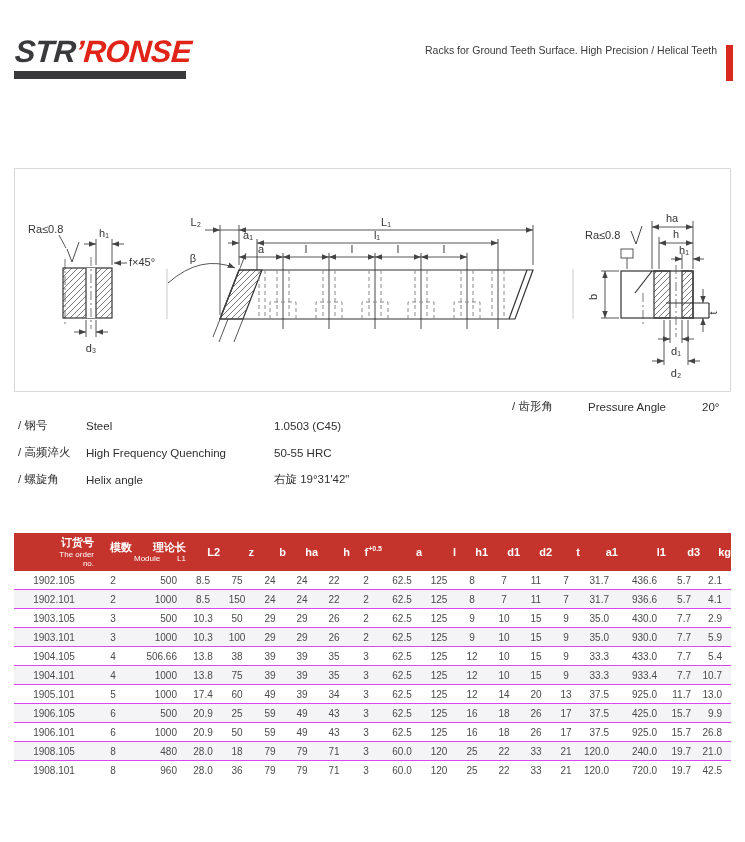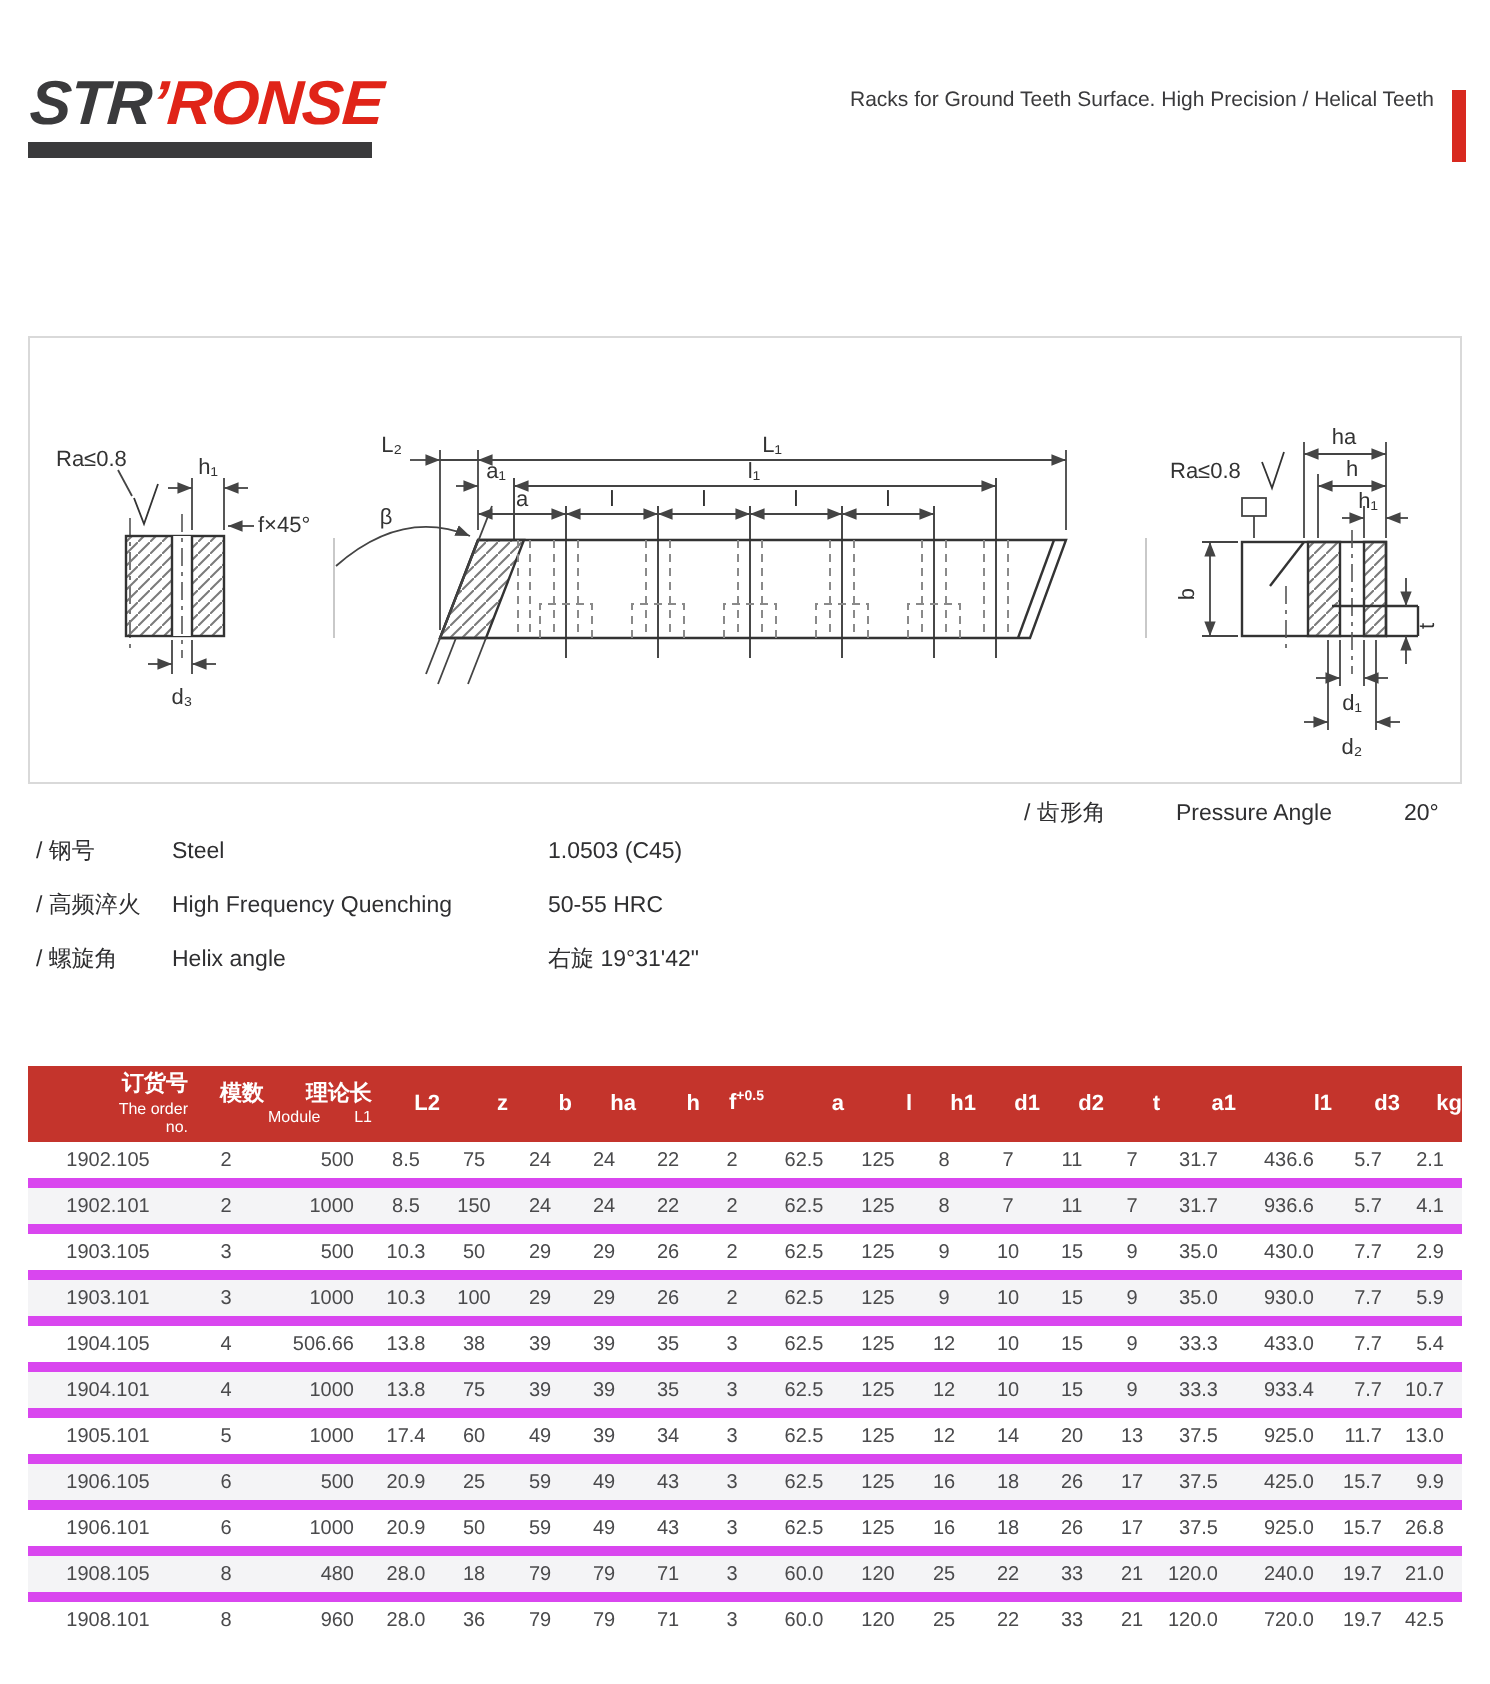--- a/index.html
+++ b/index.html
@@ -37,21 +37,21 @@
   .specs-right .spec-en{width:114px;}
   .spec-value{flex:1;}
 
   
   .data-table{position:absolute;left:14px;top:533px;width:717px;border-collapse:collapse;table-layout:fixed;font-size:10px;color:#4a4a4c;}
   .data-table thead th{background:var(--table-header-red);color:#fff;font-weight:700;height:38px;vertical-align:middle;padding:0;font-size:11px;line-height:1.15;text-align:right;}
   .th-zh{font-size:11px;font-weight:700;}
   .th-en{font-size:8px;font-weight:400;margin-top:1px;padding-left:40px;}
   .data-table sup{font-size:7px;}
   .data-table tbody td{height:18px;text-align:center;padding:0 2px;}
-  .data-table tbody tr{border-top:5px solid #d946ef;}
+  .data-table tbody tr{border-top:1px solid #d946ef;}
   .data-table tbody tr:first-child{border-top:none;}
   .data-table tbody tr:nth-child(even){background:#f4f4f6;}
   .data-table td.ra{text-align:right;padding-right:9px;}
 </style>
 </head>
 <body>
 
 <div class="logo">
   <div class="logo-text"><span class="logo-str">STR</span><span class="logo-ronse">’RONSE</span></div>
   <div class="logo-bar"></div>

